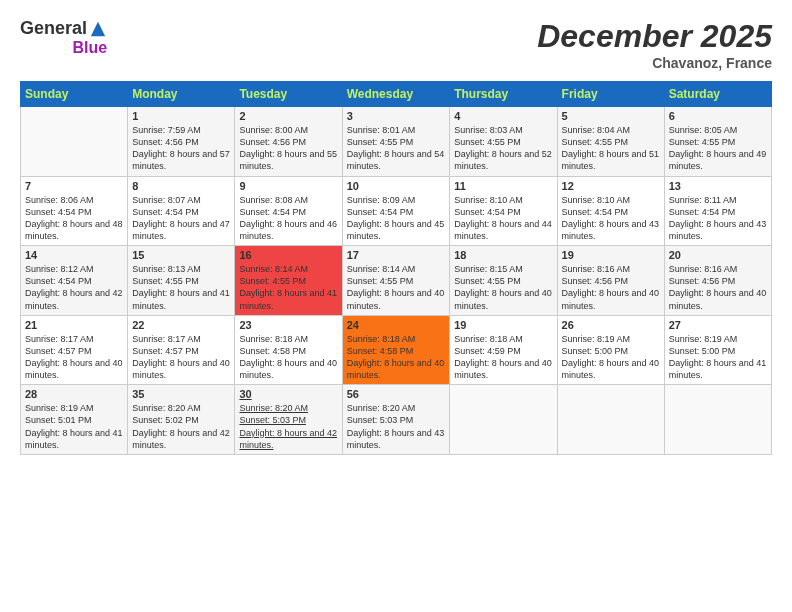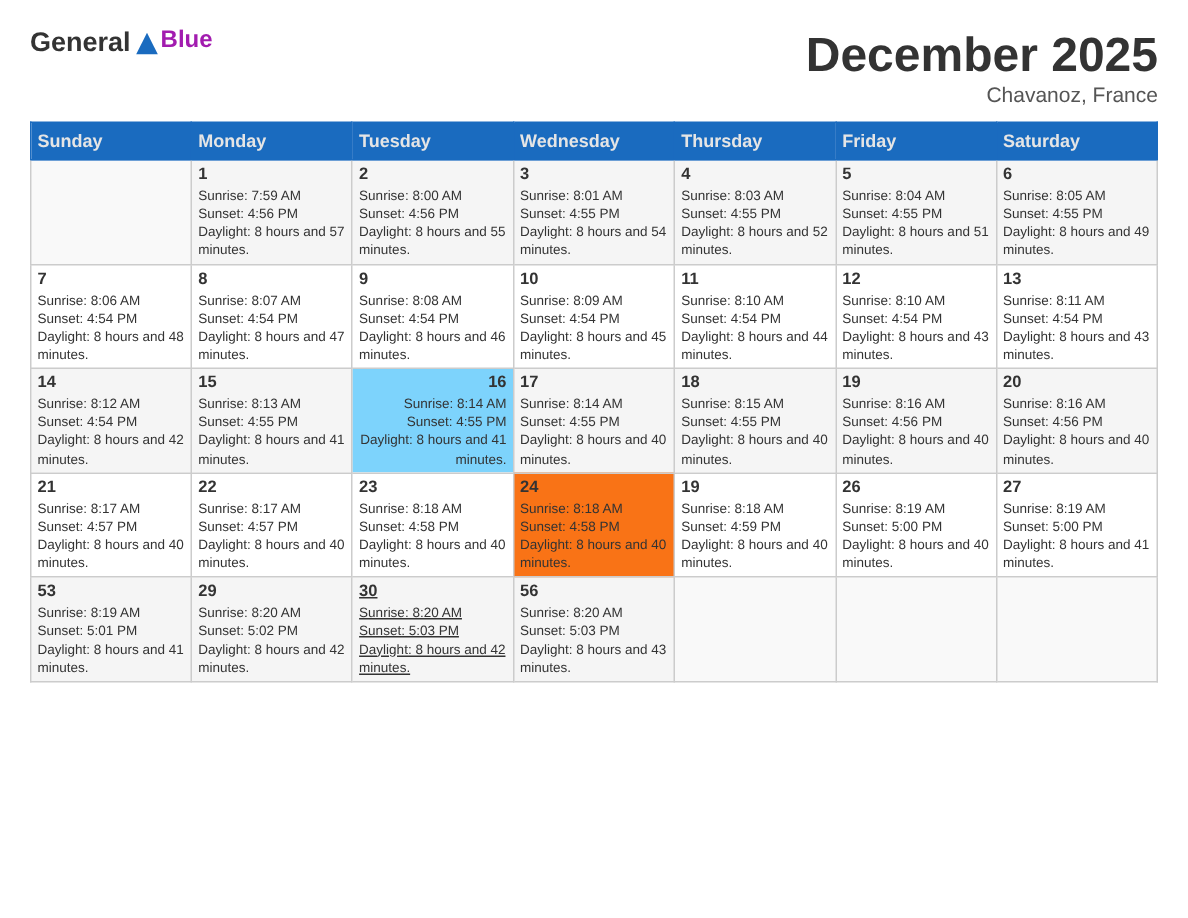--- a/index.html
+++ b/index.html
@@ -17,22 +17,22 @@
       background: #fff;
     }
     .header {
       display: flex;
       justify-content: space-between;
       align-items: flex-start;
       margin-bottom: 10px;
     }
     .logo {
       display: flex;
-      flex-direction: row;
-      align-items: flex-start;
+      flex-direction: column;
+      align-items: flex-end;
     }
     .logo-text {
       display: flex;
       align-items: center;
       font-size: 18px;
       font-weight: bold;
       color: #333;
     }
     .logo-general { color: #333; font-weight: bold; }
     .logo-blue { color: #a21caf; font-weight: bold; }
@@ -41,33 +41,35 @@
       height: 18px;
       margin-left: 2px;
     }
     .title-block {
       text-align: right;
     }
     .month-title {
       font-size: 32px;
       font-weight: bold;
       color: #333;
+      font-style: italic;
     }
     .location {
       font-size: 14px;
       color: #555;
+      font-weight: bold;
     }
     .calendar {
       width: 100%;
       border-collapse: collapse;
       border: 1px solid #ccc;
     }
     .calendar th {
       background-color: #1a6bbf;
-      color: #e5e5e5;
+      color: #bef264;
       font-size: 12px;
       font-weight: bold;
       padding: 5px 4px;
       text-align: left;
       border: 1px solid #1a6bbf;
     }
     .calendar td {
       vertical-align: top;
       border: 1px solid #ccc;
       padding: 3px 4px;
@@ -185,21 +187,21 @@
         </tr>
         <tr>
           <td style="background: rgb(245, 245, 245);">
             <span class="day-num">14</span>
             <div class="day-info">Sunrise: 8:12 AM<br>Sunset: 4:54 PM<br>Daylight: 8 hours and 42 minutes.</div>
           </td>
           <td style="background: rgb(245, 245, 245);">
             <span class="day-num">15</span>
             <div class="day-info">Sunrise: 8:13 AM<br>Sunset: 4:55 PM<br>Daylight: 8 hours and 41 minutes.</div>
           </td>
-          <td style="background: #7dd3fc; text-align: right;">
+          <td style="background: #ef4444;">
             <span class="day-num">16</span>
             <div class="day-info">Sunrise: 8:14 AM<br>Sunset: 4:55 PM<br>Daylight: 8 hours and 41 minutes.</div>
           </td>
           <td style="background: rgb(245, 245, 245);">
             <span class="day-num">17</span>
             <div class="day-info">Sunrise: 8:14 AM<br>Sunset: 4:55 PM<br>Daylight: 8 hours and 40 minutes.</div>
           </td>
           <td style="background: rgb(245, 245, 245);">
             <span class="day-num">18</span>
             <div class="day-info">Sunrise: 8:15 AM<br>Sunset: 4:55 PM<br>Daylight: 8 hours and 40 minutes.</div>
@@ -238,25 +240,25 @@
             <span class="day-num">26</span>
             <div class="day-info">Sunrise: 8:19 AM<br>Sunset: 5:00 PM<br>Daylight: 8 hours and 40 minutes.</div>
           </td>
           <td style="background: rgb(255, 255, 255);">
             <span class="day-num">27</span>
             <div class="day-info">Sunrise: 8:19 AM<br>Sunset: 5:00 PM<br>Daylight: 8 hours and 41 minutes.</div>
           </td>
         </tr>
         <tr>
           <td style="background: rgb(245, 245, 245);">
-            <span class="day-num">53</span>
+            <span class="day-num">28</span>
             <div class="day-info">Sunrise: 8:19 AM<br>Sunset: 5:01 PM<br>Daylight: 8 hours and 41 minutes.</div>
           </td>
           <td style="background: rgb(245, 245, 245);">
-            <span class="day-num">29</span>
+            <span class="day-num">35</span>
             <div class="day-info">Sunrise: 8:20 AM<br>Sunset: 5:02 PM<br>Daylight: 8 hours and 42 minutes.</div>
           </td>
           <td style="background: rgb(245, 245, 245); text-decoration: underline;">
             <span class="day-num">30</span>
             <div class="day-info">Sunrise: 8:20 AM<br>Sunset: 5:03 PM<br>Daylight: 8 hours and 42 minutes.</div>
           </td>
           <td style="background: rgb(245, 245, 245);">
             <span class="day-num">56</span>
             <div class="day-info">Sunrise: 8:20 AM<br>Sunset: 5:03 PM<br>Daylight: 8 hours and 43 minutes.</div>
           </td>

